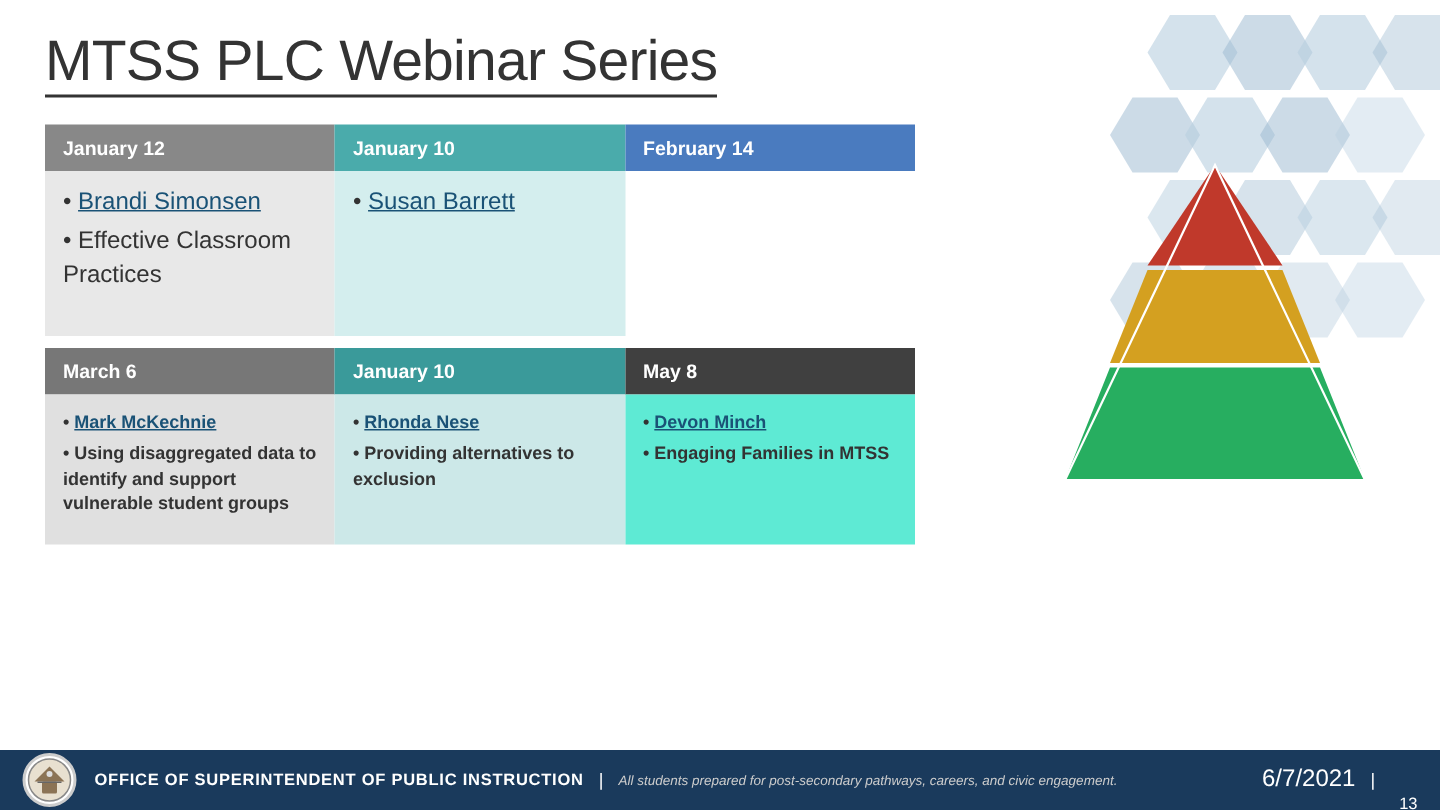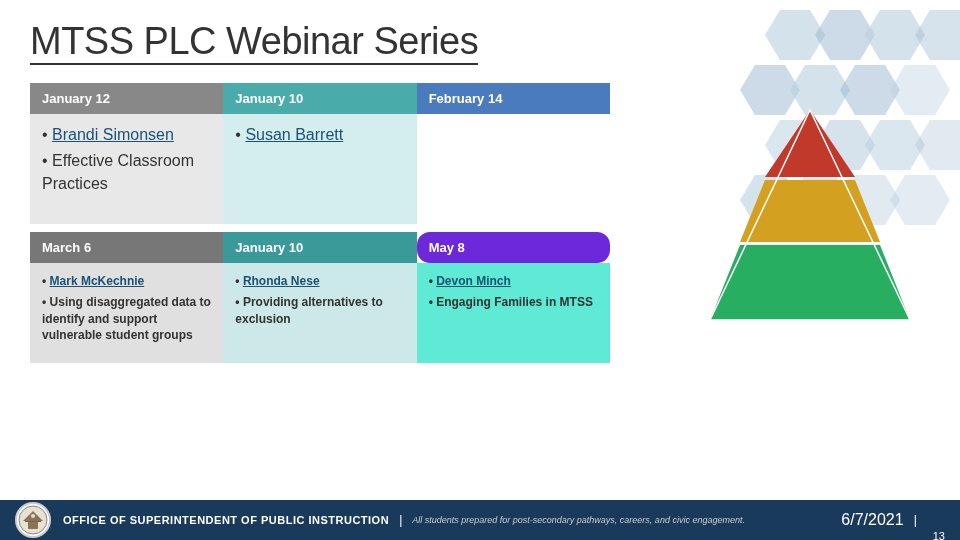--- a/index.html
+++ b/index.html
@@ -100,21 +100,21 @@
 
     .grid-header2 {
       padding: 8px 12px;
       color: #fff;
       font-size: 13px;
       font-weight: bold;
     }
 
     .grid-header2.gray2 { background: #777; }
     .grid-header2.teal2 { background: #3a9a9a; }
-    .grid-header2.blue2 { background: #6d28d9; border-radius: 13px; }
+    .grid-header2.blue2 { background: #404040; }
 
     .grid-body2 {
       padding: 10px 12px;
       font-size: 12px;
       color: #333;
       min-height: 100px;
     }
 
     .grid-body2.light-gray2 { background: #e0e0e0; }
     .grid-body2.light-teal2 { background: #cce8e8; }

